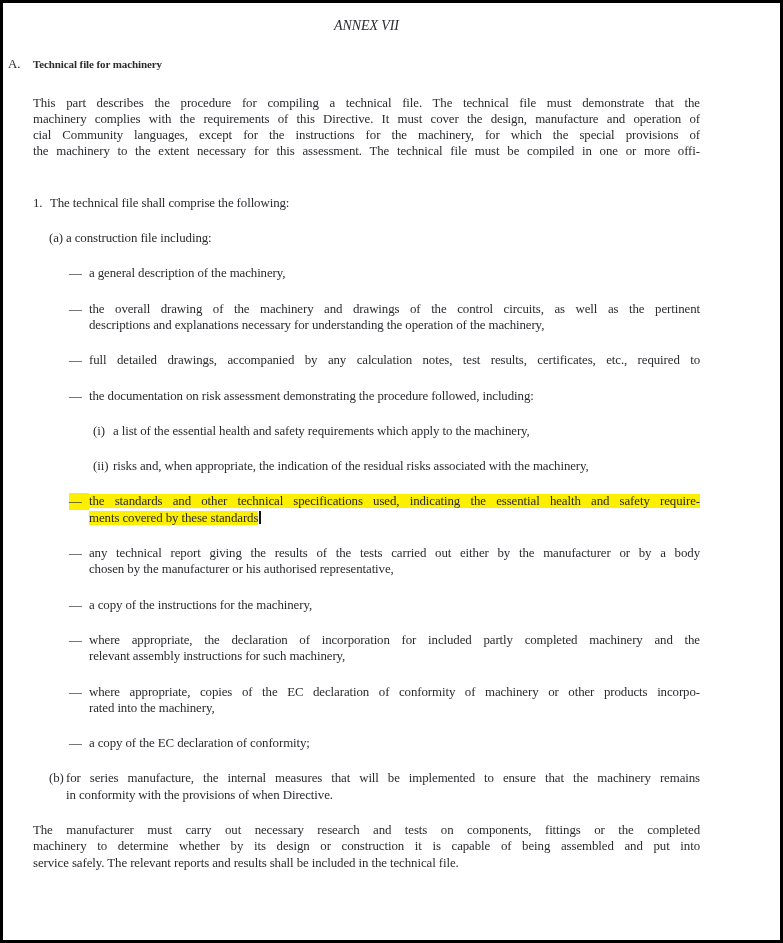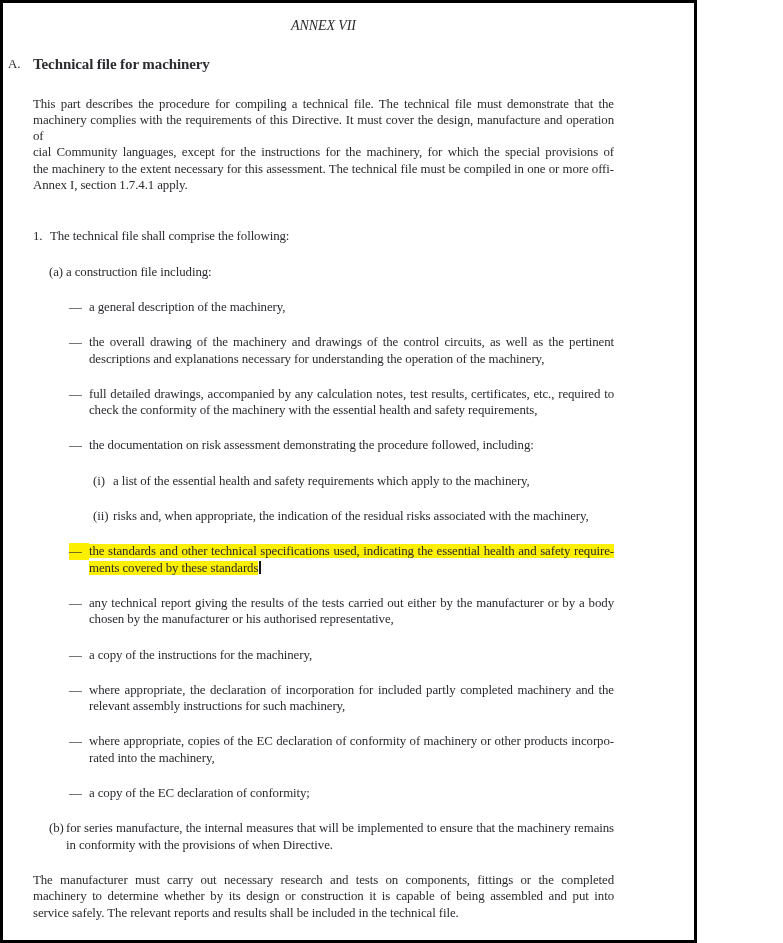--- a/index.html
+++ b/index.html
@@ -1,41 +1,41 @@
 <!DOCTYPE html>
 <html style="--hl: #fdef00; --ink: #2b2b30;"><head>
 <meta charset="utf-8">
 <style>
   * { margin:0; padding:0; box-sizing:border-box; }
   html,body { background:#fff; }
   body { width:783px; height:943px; font-family:"Liberation Serif", serif; }
 
   .page {
-    width:697px; height:943px;
+    width:783px; height:943px;
     border:3px solid #000;
     background:#fff;
     padding:15px 80px 0 30px;
     overflow:hidden;
     font-size:12.9px;
     line-height:16.3px;
     letter-spacing:-0.1px;
     color:var(--ink, #2b2b30);
     text-rendering:optimizeLegibility;
   }
 
   .title {
     text-align:center;
     font-style:italic;
     font-size:14px;
     margin-bottom:22px;
   }
 
   .sect { position:relative; margin-bottom:22px; }
   .slabel { position:absolute; left:-25px; top:0; }
-  .shead { font-weight:bold; font-size:15px;margin-top:28px; }
+  .shead { font-weight:bold; font-size:11px;margin-top:28px; }
 
   .para { margin-bottom:34px; }
   .para.intro { margin-bottom:35px; }
 
   
   .jl { text-align:justify; text-align-last:justify; }
 
   .item { position:relative; margin-bottom:19px; }
   .item > .label { position:absolute; left:0; top:0; }
   .lvl0 { margin-left:0;  padding-left:17px; }
@@ -66,21 +66,20 @@
   <div class="sect">
     <span class="slabel">A.</span>
     <span class="shead">Technical file for machinery</span>
   </div>
 
   <div class="para intro">
       <div class="jl">This part describes the procedure for compiling a technical file. The technical file must demonstrate that the</div>
       <div class="jl">machinery complies with the requirements of this Directive. It must cover the design, manufacture and operation of</div>
       <div class="jl">cial Community languages, except for the instructions for the machinery, for which the special provisions of</div>
       <div class="jl">the machinery to the extent necessary for this assessment. The technical file must be compiled in one or more offi-</div>
-      <div>Annex I, section 1.7.4.1 apply.</div>
     </div>
 
   <div>
       <div class="item lvl0">
     <span class="label">1.</span>
     <div class="lines">
           <div>The technical file shall comprise the following:</div>
         </div>
   </div>
       <div class="item lvl1">
@@ -99,21 +98,20 @@
     <span class="label">—</span>
     <div class="lines">
           <div class="jl">the overall drawing of the machinery and drawings of the control circuits, as well as the pertinent</div>
           <div>descriptions and explanations necessary for understanding the operation of the machinery,</div>
         </div>
   </div>
       <div class="item lvl2">
     <span class="label">—</span>
     <div class="lines">
           <div class="jl">full detailed drawings, accompanied by any calculation notes, test results, certificates, etc., required to</div>
-          <div>check the conformity of the machinery with the essential health and safety requirements,</div>
         </div>
   </div>
       <div class="item lvl2">
     <span class="label">—</span>
     <div class="lines">
           <div>the documentation on risk assessment demonstrating the procedure followed, including:</div>
         </div>
   </div>
       <div class="item lvl3">
     <span class="label">(i)</span>

